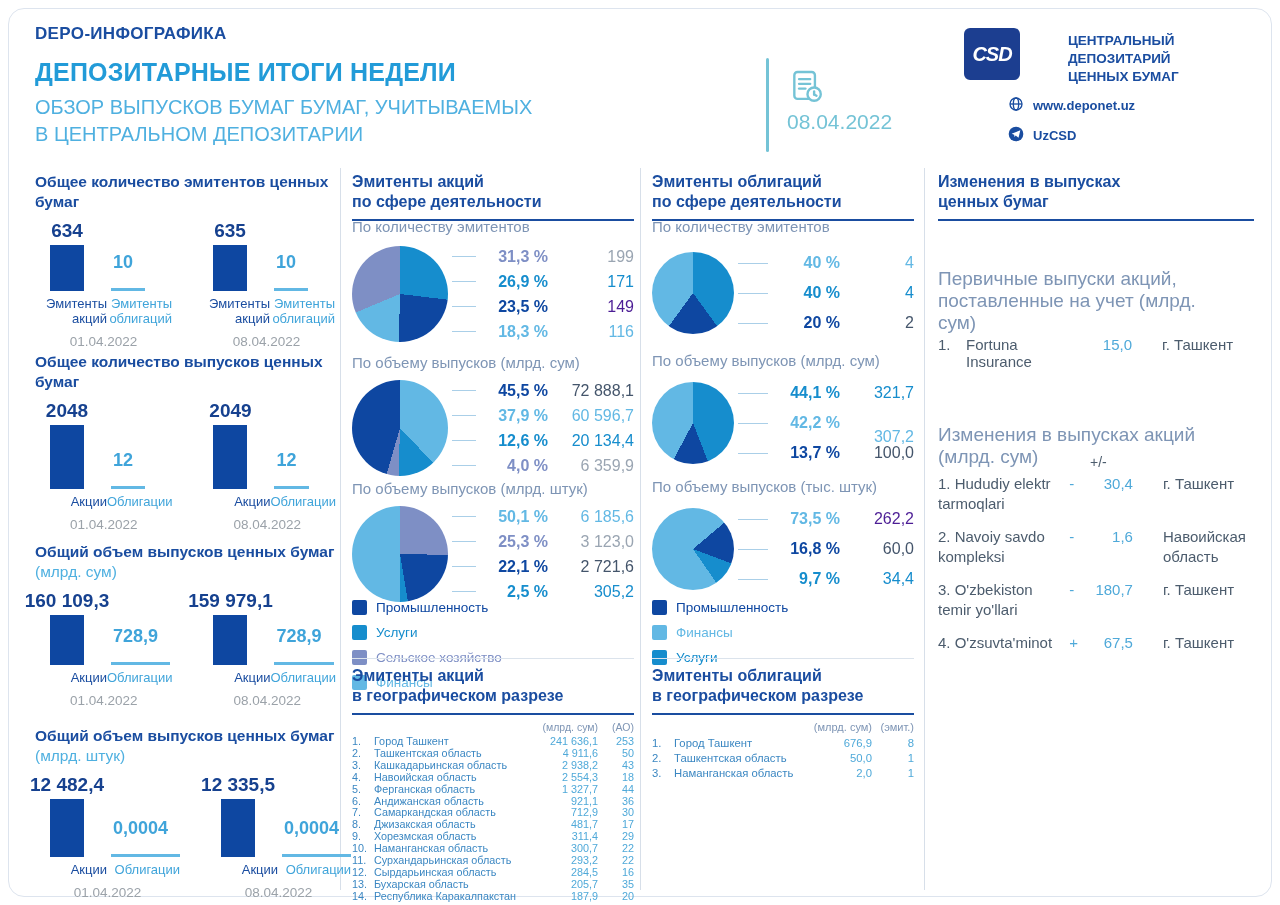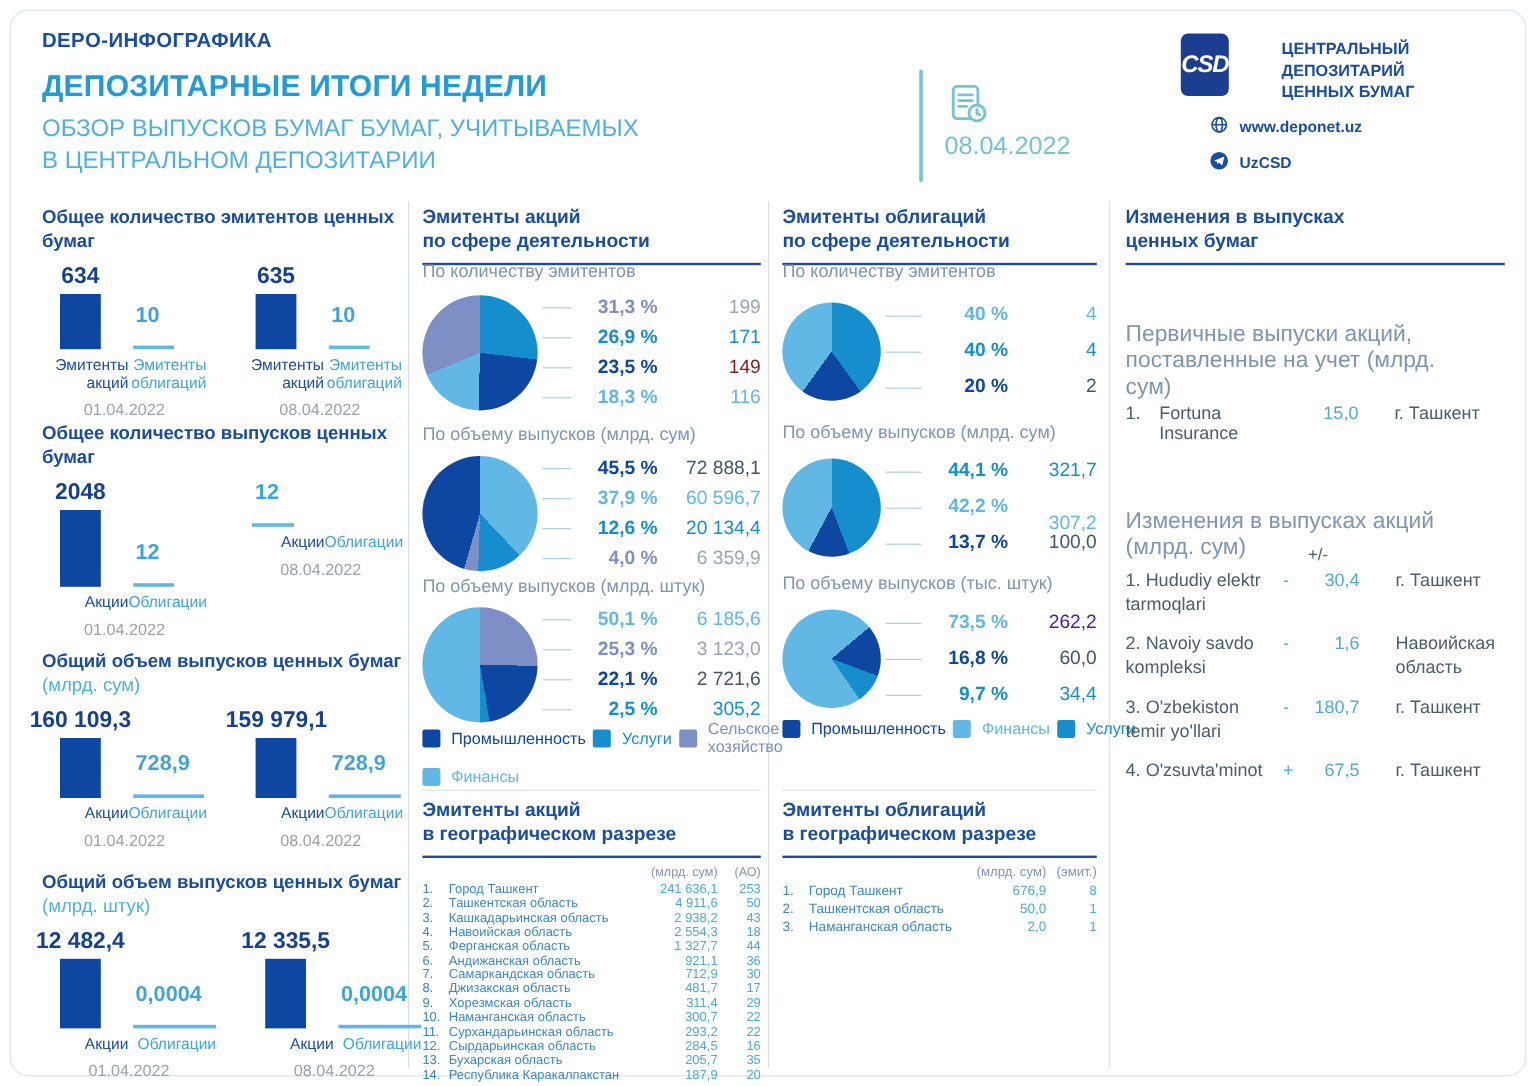--- a/index.html
+++ b/index.html
@@ -13,21 +13,21 @@
   body{font-family:"Liberation Sans", sans-serif; width:1280px; height:905px; position:relative; overflow:hidden;}
   .frame{position:absolute; inset:8px; border:1px solid #dde4ee; border-radius:16px; pointer-events:none;}
 
   
   .kicker{position:absolute; left:35px; top:24px; font-size:17px; font-weight:bold; color:var(--heading); letter-spacing:.3px;}
   .main-title{position:absolute; left:35px; top:58px; font-size:25px; font-weight:bold; color:var(--accent); letter-spacing:.2px;}
   .sub-title{position:absolute; left:35px; top:94px; font-size:20px; color:var(--subtitle); line-height:27px;}
   .teal-line{position:absolute; left:766px; top:58px; width:3px; height:94px; background:var(--teal); border-radius:2px;}
   .doc-icon{position:absolute; left:788px; top:68px;}
   .hdr-date{position:absolute; left:787px; top:110px; font-size:21px; color:var(--teal);}
-  .logo{position:absolute; left:984px; top:28px; width:40px; height:52px; background:#1c3e90; border-radius:6px; display:flex; align-items:center; justify-content:center;}
+  .logo{position:absolute; left:964px; top:28px; width:56px; height:52px; background:#1c3e90; border-radius:6px; display:flex; align-items:center; justify-content:center;}
   .logo span{color:#fff; font-weight:bold; font-style:italic; font-size:20px; letter-spacing:-1px;}
   .org{position:absolute; left:1068px; top:32px; font-size:13.5px; font-weight:bold; color:var(--heading); line-height:18px;}
   .linkrow{position:absolute; display:flex; align-items:center; gap:9px; font-size:13px; font-weight:bold; color:var(--heading);}
   .linkrow.web{left:1008px; top:96px;}
   .linkrow.tg{left:1008px; top:126px;}
 
   .vdiv{position:absolute; top:168px; height:722px; width:1px; background:#d7dfe9;}
 
   
   .col{position:absolute; top:172px; height:726px;}
@@ -72,21 +72,21 @@
   .pval{text-align:right; font-size:16px; white-space:nowrap;}
   .col2 .pval{width:86px;} .col3 .pval{width:74px;}
 
   .col2 .sub1{top:46px;} .col2 .p1{top:72px;}
   .col2 .sub2{top:182px;} .col2 .p2{top:206px;}
   .col2 .sub3{top:308px;} .col2 .p3{top:332px;}
   .col3 .sub1{top:46px;} .col3 .p1{top:76px;}
   .col3 .sub2{top:180px;} .col3 .p2{top:206px;}
   .col3 .sub3{top:306px;} .col3 .p3{top:332px;}
 
-  .legend{position:absolute; top:428px; width:100%; display:grid; grid-template-columns:1fr 1fr 1fr; row-gap:10px; column-gap:6px;}
+  .legend{position:absolute; top:428px; width:100%; display:grid; grid-template-columns:1fr; row-gap:10px; column-gap:6px;}
   .leg-item{display:flex; align-items:center; gap:9px; font-size:13.5px;}
   .leg-sw{width:15px; height:15px; border-radius:2px; flex:none;}
 
   .hr-light{position:absolute; top:486px; width:100%; border-top:1px solid #dbe3ec;}
 
   
   .geo{position:absolute; top:494px; width:100%;}
   .geo-head{display:flex; color:var(--muted); margin:6px 0 3px;}
   .col2 .geo-head{font-size:10.5px;} .col3 .geo-head{font-size:11px;}
   .gh-sp{flex:1;}
@@ -232,20 +232,24 @@
           </div>
           <div class="lbl-row">
             <div class="lbl-a">Акции</div>
             <div class="lbl-b">Облигации</div>
           </div>
           <div class="grp-date">01.04.2022</div>
         </div>
 
         <div class="bar-group">
           <div class="bar-row">
+            <div class="bar-col">
+              <div class="bar-val">2049</div>
+              <div class="bar"></div>
+            </div>
             <div class="sm-col">
               <div class="sm-val">12</div>
             </div>
           </div>
           <div class="lbl-row">
             <div class="lbl-a">Акции</div>
             <div class="lbl-b">Облигации</div>
           </div>
           <div class="grp-date">08.04.2022</div>
         </div>
@@ -352,21 +356,21 @@
 
         <div class="prow">
           <div class="pconn"></div>
           <div class="ppct" style="color: rgb(22, 141, 205);">26,9 %</div>
           <div class="pval" style="color: rgb(22, 141, 205);">171</div>
         </div>
 
         <div class="prow">
           <div class="pconn"></div>
           <div class="ppct" style="color: rgb(14, 71, 161);">23,5 %</div>
-          <div class="pval" style="color: #7f1d1d;">149</div>
+          <div class="pval" style="color: #4c1d95;">149</div>
         </div>
 
         <div class="prow">
           <div class="pconn"></div>
           <div class="ppct" style="color: rgb(98, 184, 228);">18,3 %</div>
           <div class="pval" style="color: rgb(98, 184, 228);">116</div>
         </div>
       </div>
   </div>
 

